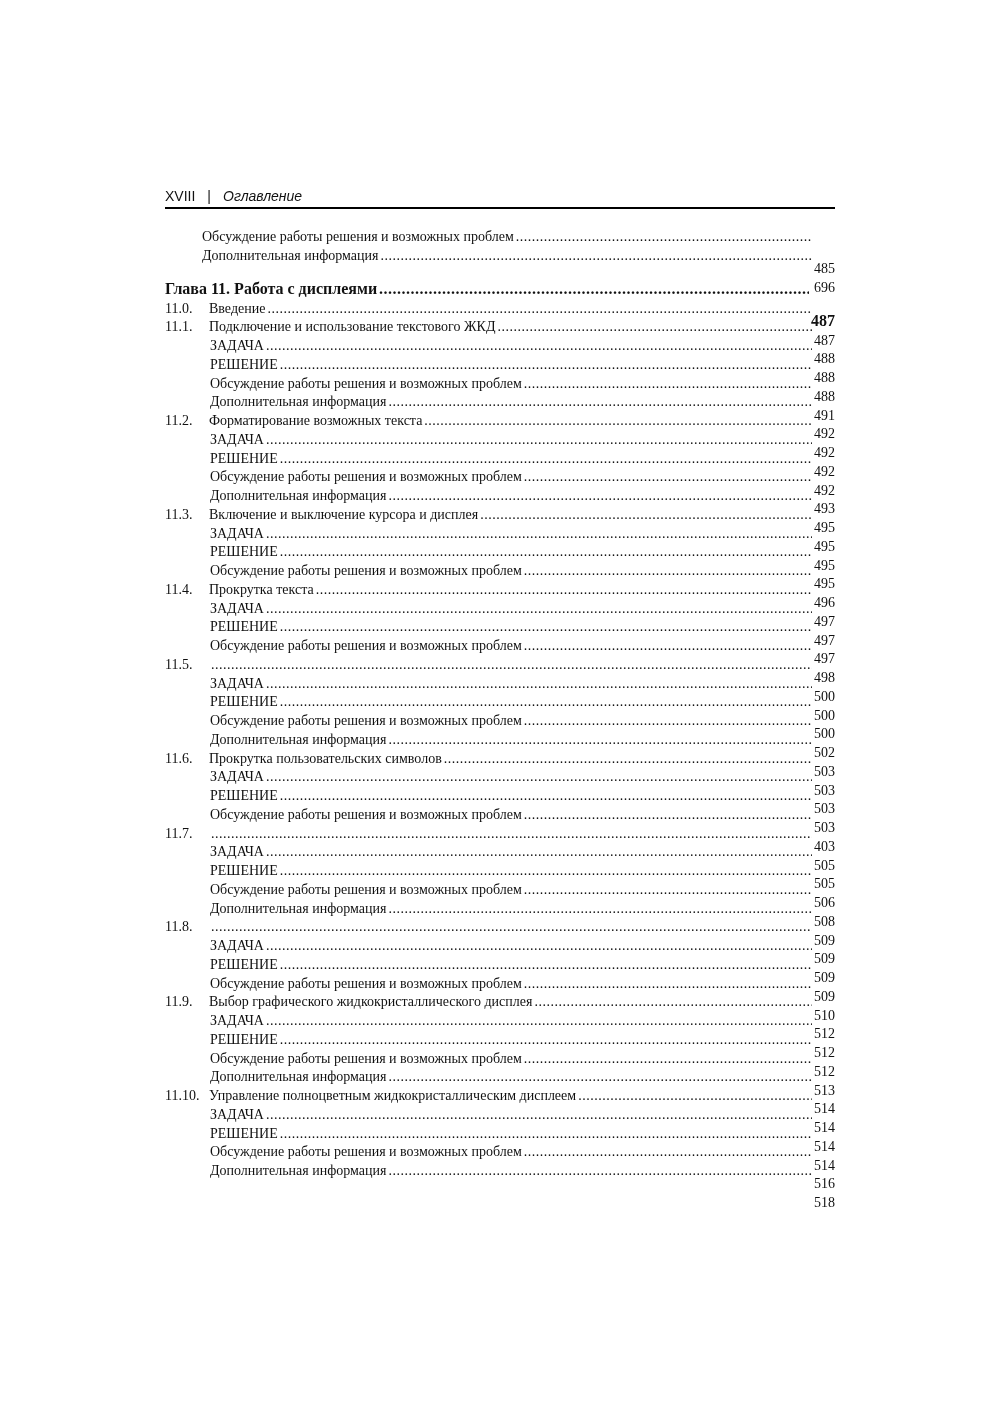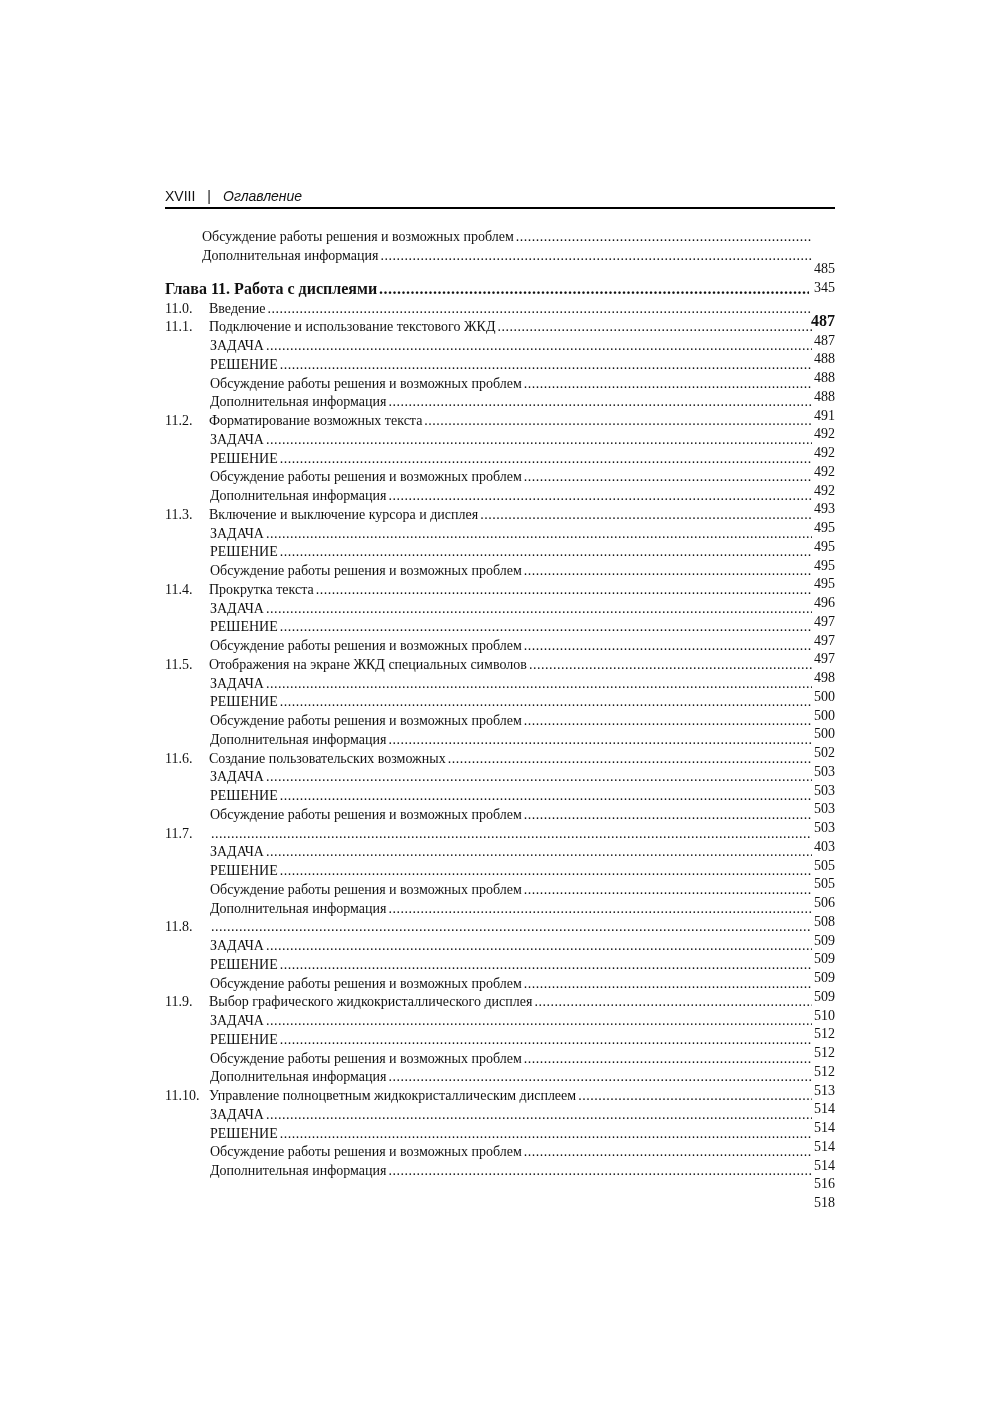--- a/index.html
+++ b/index.html
@@ -33,21 +33,21 @@
   <div class="toc">
     <div class="first-block" id="pre-list">
         <div class="row pre">
           <span class="label">Обсуждение работы решения и возможных проблем</span>
           <span class="dots"></span>
           <span class="page-num">485</span>
         </div>
         <div class="row pre">
           <span class="label">Дополнительная информация</span>
           <span class="dots"></span>
-          <span class="page-num">345</span>
+          <span class="page-num">696</span>
         </div>
       </div>
 
     <div class="row chapter">
       <span class="label">Глава 11. Работа с дисплеями</span>
       <span class="dots"></span>
       <span class="page-num">487</span>
     </div>
 
     <div id="entry-list">
@@ -160,21 +160,20 @@
           <span class="page-num">497</span>
         </div>
         <div class="row indent">
           <span class="numcol"></span>
           <span class="label">Обсуждение работы решения и возможных проблем</span>
           <span class="dots"></span>
           <span class="page-num">498</span>
         </div>
         <div class="row">
           <span class="numcol">11.5.</span>
-          <span class="label">Отображения на экране ЖКД специальных символов</span>
           <span class="dots"></span>
           <span class="page-num">500</span>
         </div>
         <div class="row indent">
           <span class="numcol"></span>
           <span class="label">ЗАДАЧА</span>
           <span class="dots"></span>
           <span class="page-num">500</span>
         </div>
         <div class="row indent">
@@ -190,21 +189,21 @@
           <span class="page-num">502</span>
         </div>
         <div class="row indent">
           <span class="numcol"></span>
           <span class="label">Дополнительная информация</span>
           <span class="dots"></span>
           <span class="page-num">503</span>
         </div>
         <div class="row">
           <span class="numcol">11.6.</span>
-          <span class="label">Создание пользовательских возможных</span>
+          <span class="label">Прокрутка пользовательских символов</span>
           <span class="dots"></span>
           <span class="page-num">503</span>
         </div>
         <div class="row indent">
           <span class="numcol"></span>
           <span class="label">ЗАДАЧА</span>
           <span class="dots"></span>
           <span class="page-num">503</span>
         </div>
         <div class="row indent">

